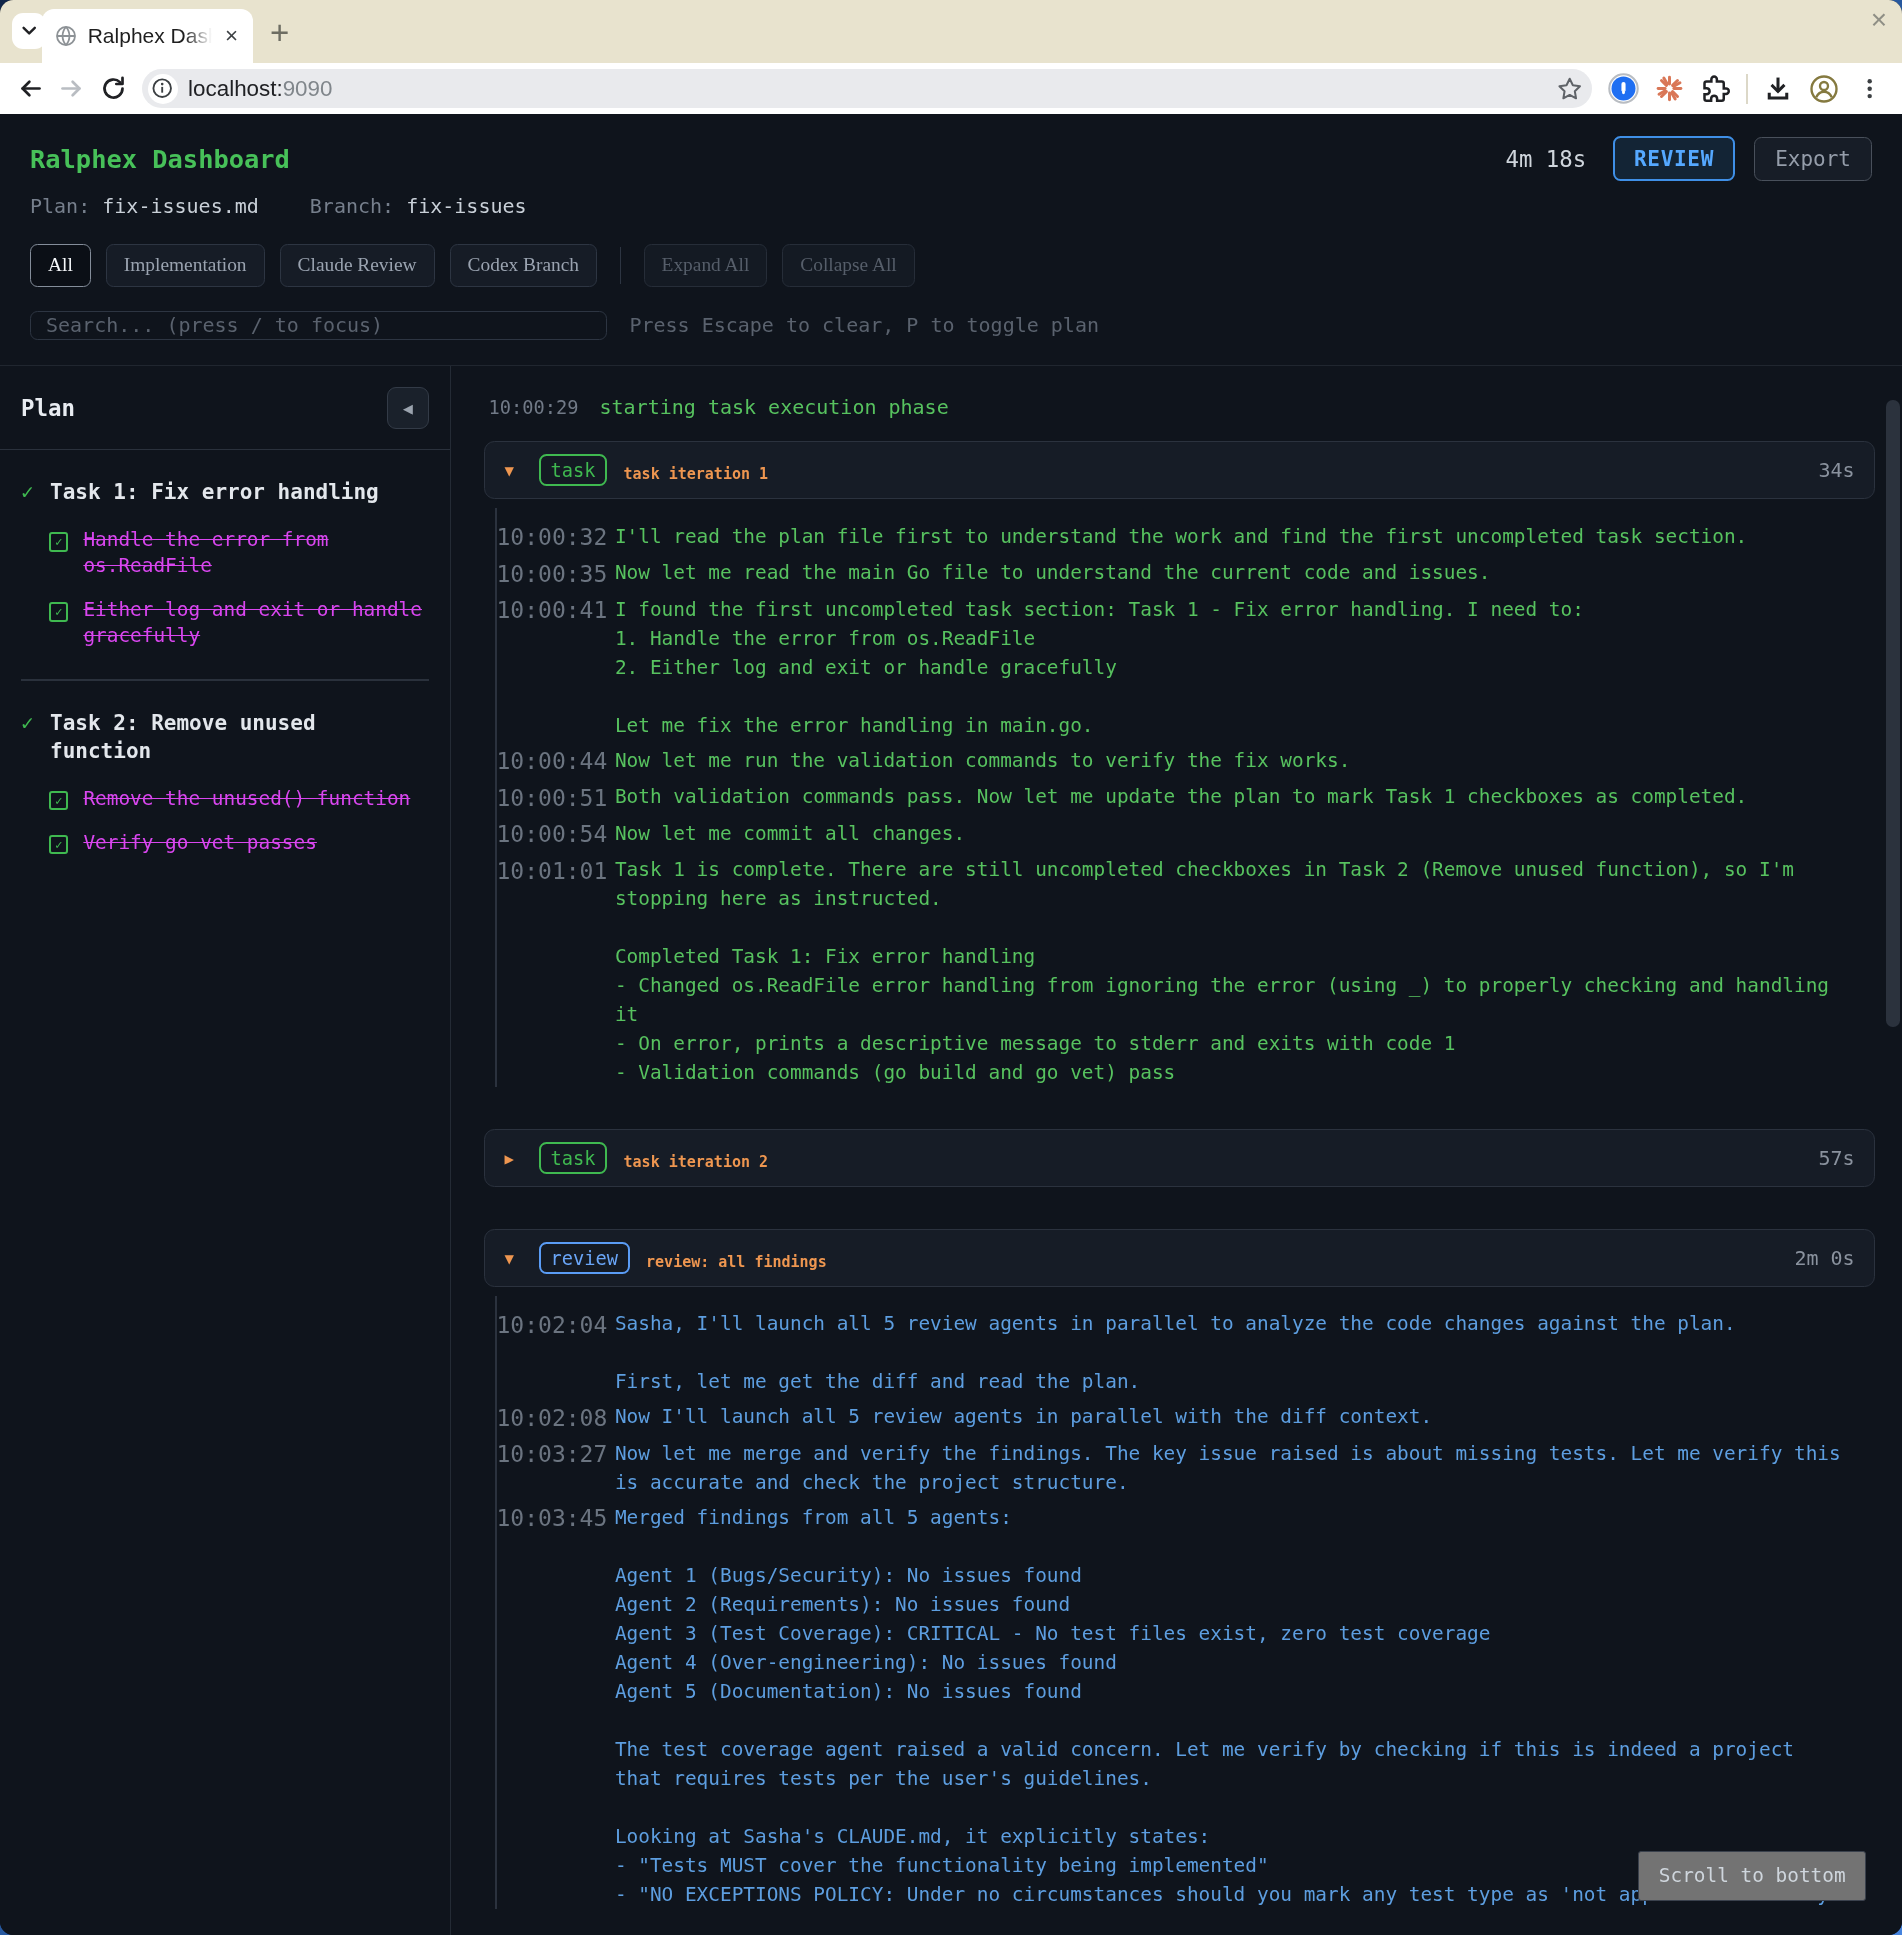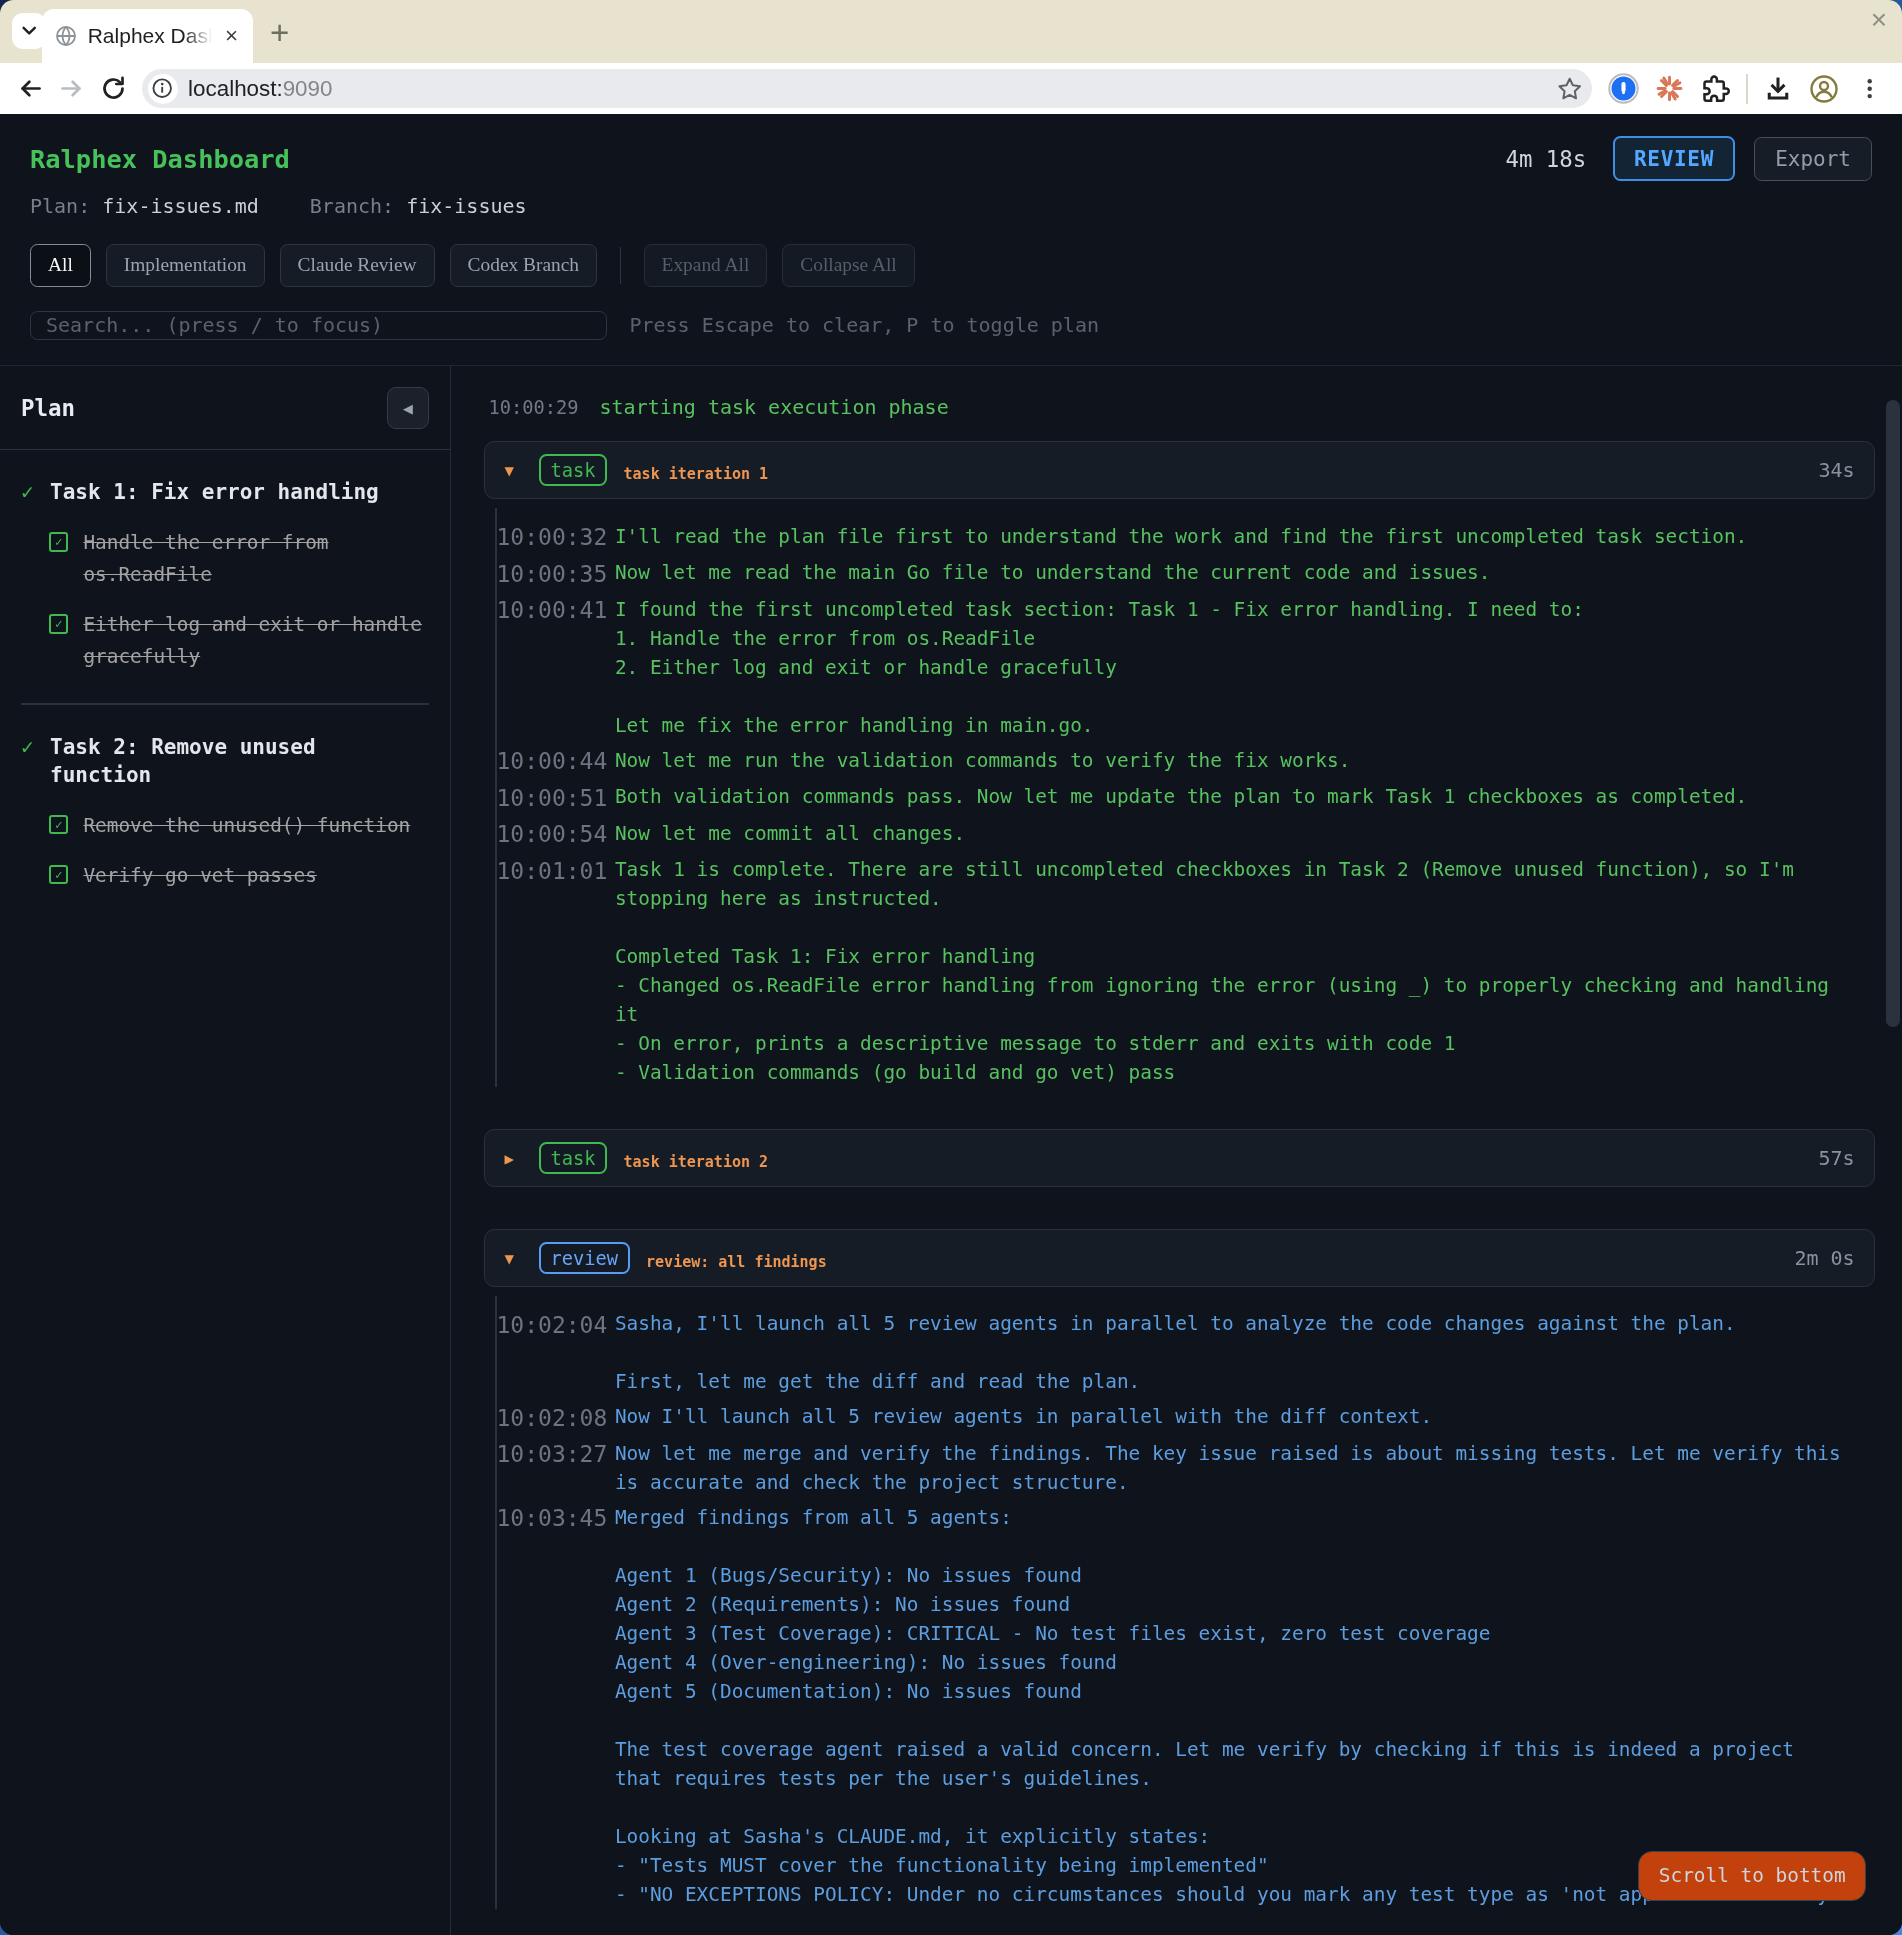--- a/index.html
+++ b/index.html
@@ -92,21 +92,21 @@
   .sb-div { height:1.5px; background:#2a313c; margin:19.4px -21px 0; }
   .task { margin-top:28px; }
   .task-head { display:flex; gap:16.4px; font-size:21px; font-weight:bold; color:#e3e7ec; line-height:28px; }
   .task-check { color:#3fb950; flex:none; }
   .task-items { margin:21px 0 0 28px; display:flex; flex-direction:column; gap:18px; }
   .titem { display:flex; gap:15px; align-items:flex-start; }
   .titem .box {
     width:19.4px; height:19.4px; border:2.2px solid #3fb950; border-radius:3px; color:#3fb950;
     font-size:12.7px; line-height:15px; text-align:center; flex:none; margin-top:5.2px; font-weight:bold;
   }
-  .titem .txt { width:351px; font-size:19.4px; line-height:32px; color:#a3a3a3; text-decoration:line-through; }
+  .titem .txt { width:351px; font-size:19.4px; line-height:26px; color:#d946ef; text-decoration:line-through; }
   .task-div { height:1.5px; background:#2a313c; margin-top:30px; }
   
   .main { flex:1; min-width:0; padding:21px 27px 0 33px; overflow:hidden; }
   .intro { display:flex; align-items:baseline; margin:7.5px 0 0 4.5px; }
   .intro .t { color:#717a87; font-size:18.7px; flex:none; }
   .intro .x { color:#57c25f; font-size:20px; margin-left:21px; }
   .panel {
     border:1.5px solid #2b323e; background:#161c26; border-radius:10.5px; height:58px;
     display:flex; align-items:center; padding:0 19.4px; gap:16.4px; margin-top:22.4px;
   }
@@ -120,22 +120,22 @@
   .p-title { color:#ee9650; font-size:15px; font-weight:bold;margin-top:8px; }
   .p-dur { margin-left:auto; color:#8a929e; font-size:20px; }
   .p-content { border-left:2.2px solid #2b323e; margin:9px 0 4.5px 10.5px; padding-top:13.4px; }
   .entry { display:flex; align-items:flex-start; margin-bottom:6px; }
   .entry .etime { width:99px; flex:none; text-align:left; color:#6b7480; font-size:23px; line-height:29px; padding-top:1.5px; }
   .entry .etext { width:1232px; flex:none; margin-left:19.4px; font-size:19.4px; line-height:29px; white-space:pre-wrap; word-break:break-word; }
   .entry.green .etext { color:#57c25f; }
   .entry.blue  .etext { color:#5d9ee0; }
   
   .scrollbtn {
-    position:absolute; right:36px; bottom:34px; background:#c2410c; border:1.5px solid #3a414d;
-    border-radius:14px; color:#cfd6dd; font-family:"DejaVu Sans Mono", monospace;
+    position:absolute; right:36px; bottom:34px; background:#737373; border:1.5px solid #3a414d;
+    border-radius:3px; color:#cfd6dd; font-family:"DejaVu Sans Mono", monospace;
     font-size:19.4px; padding:12.7px 19.4px;
   }
   .scrollthumb { position:absolute; top:400px; right:2.2px; width:13.4px; height:627px; border-radius:6.7px; background:#2b323d; }
   svg { display:block; }
 </style>
 </head>
 <body>
 
 <div class="window">
 

